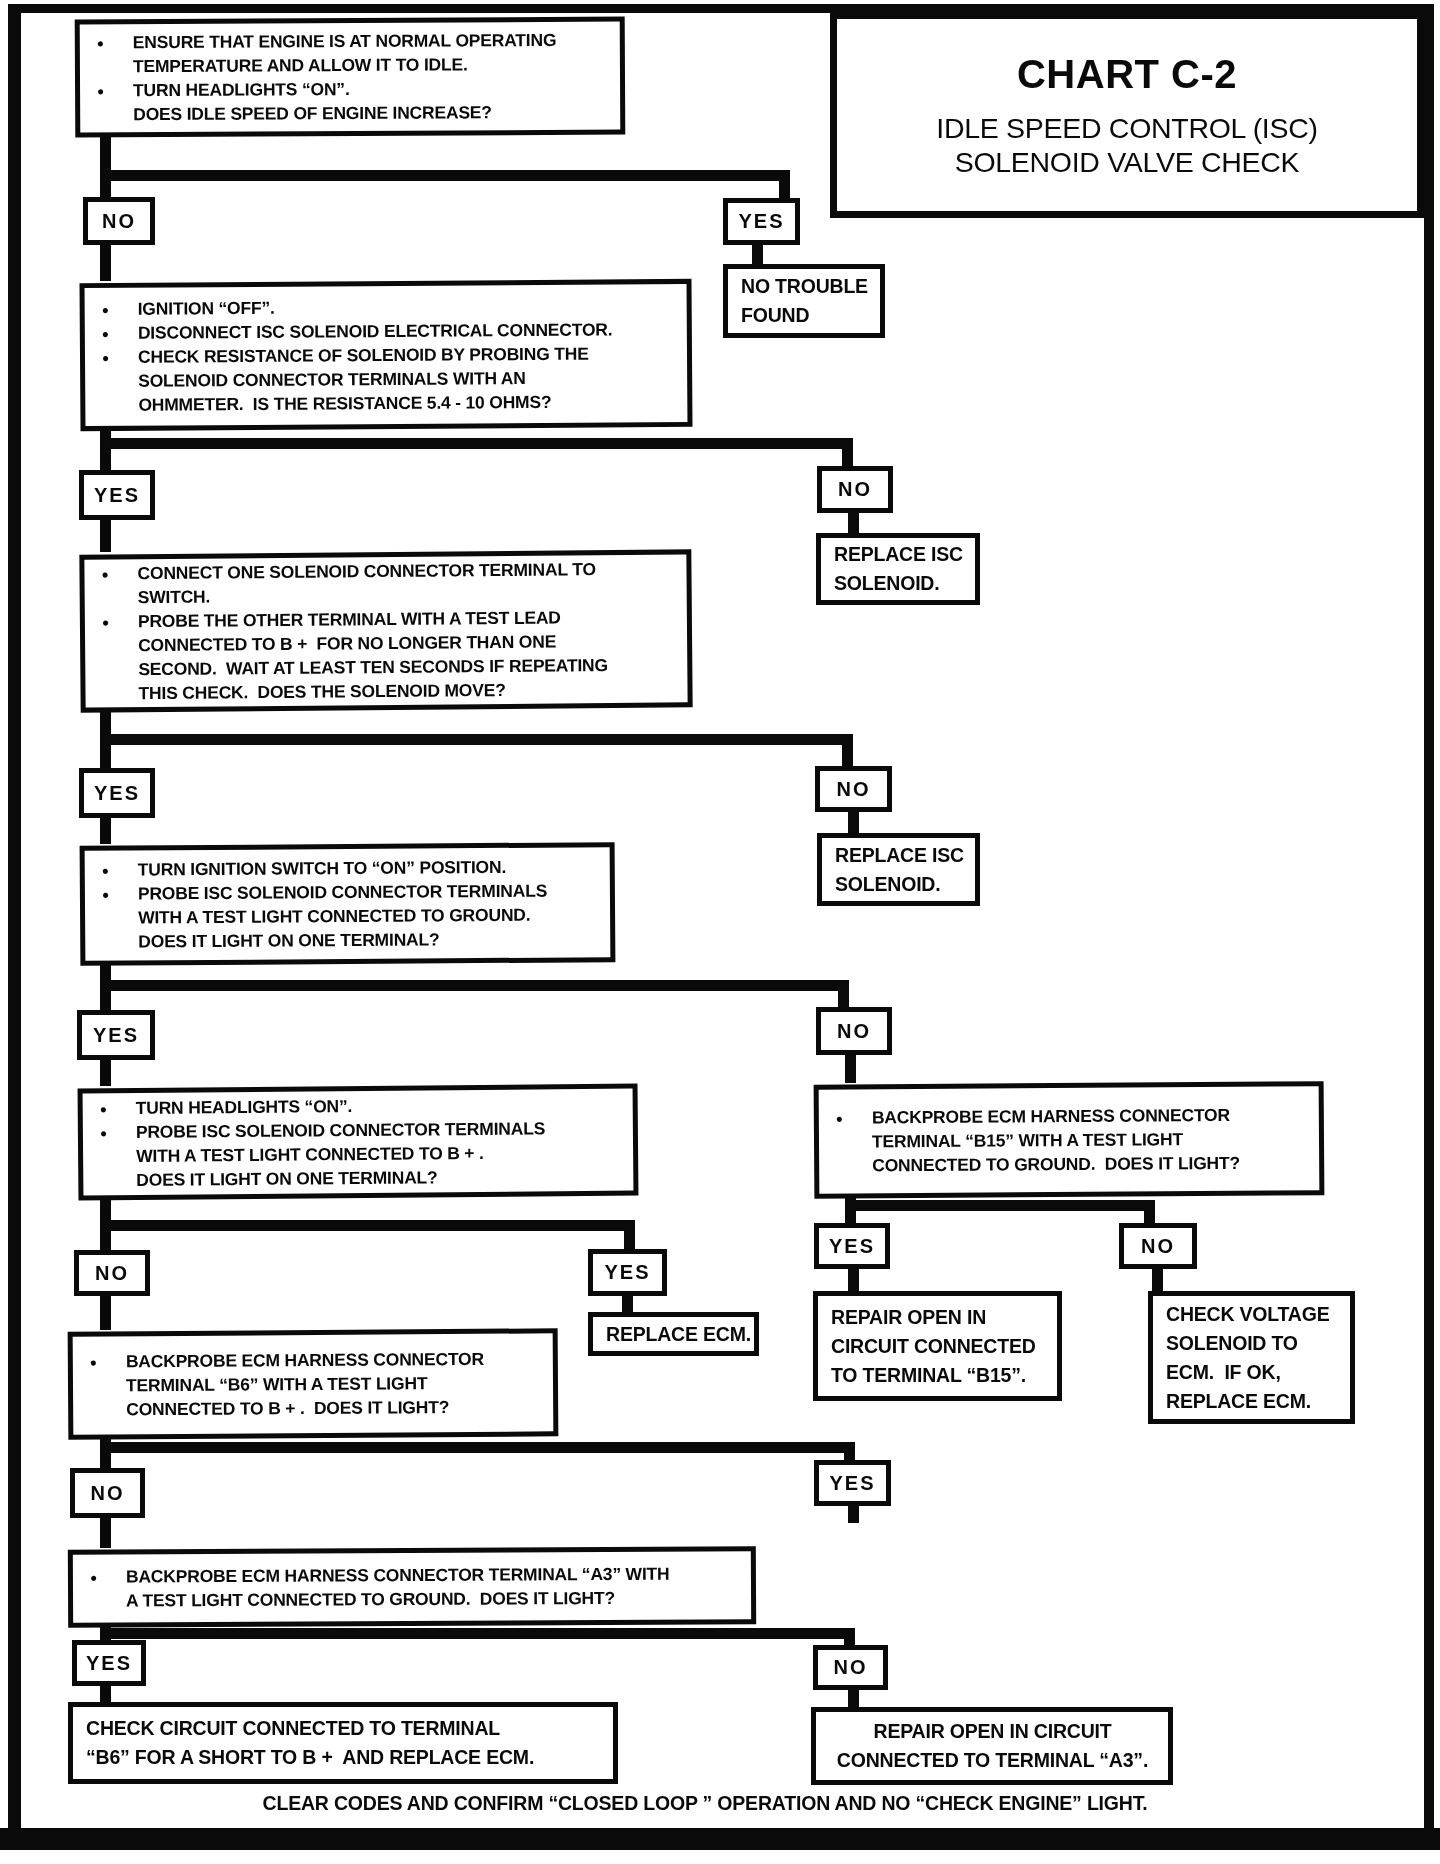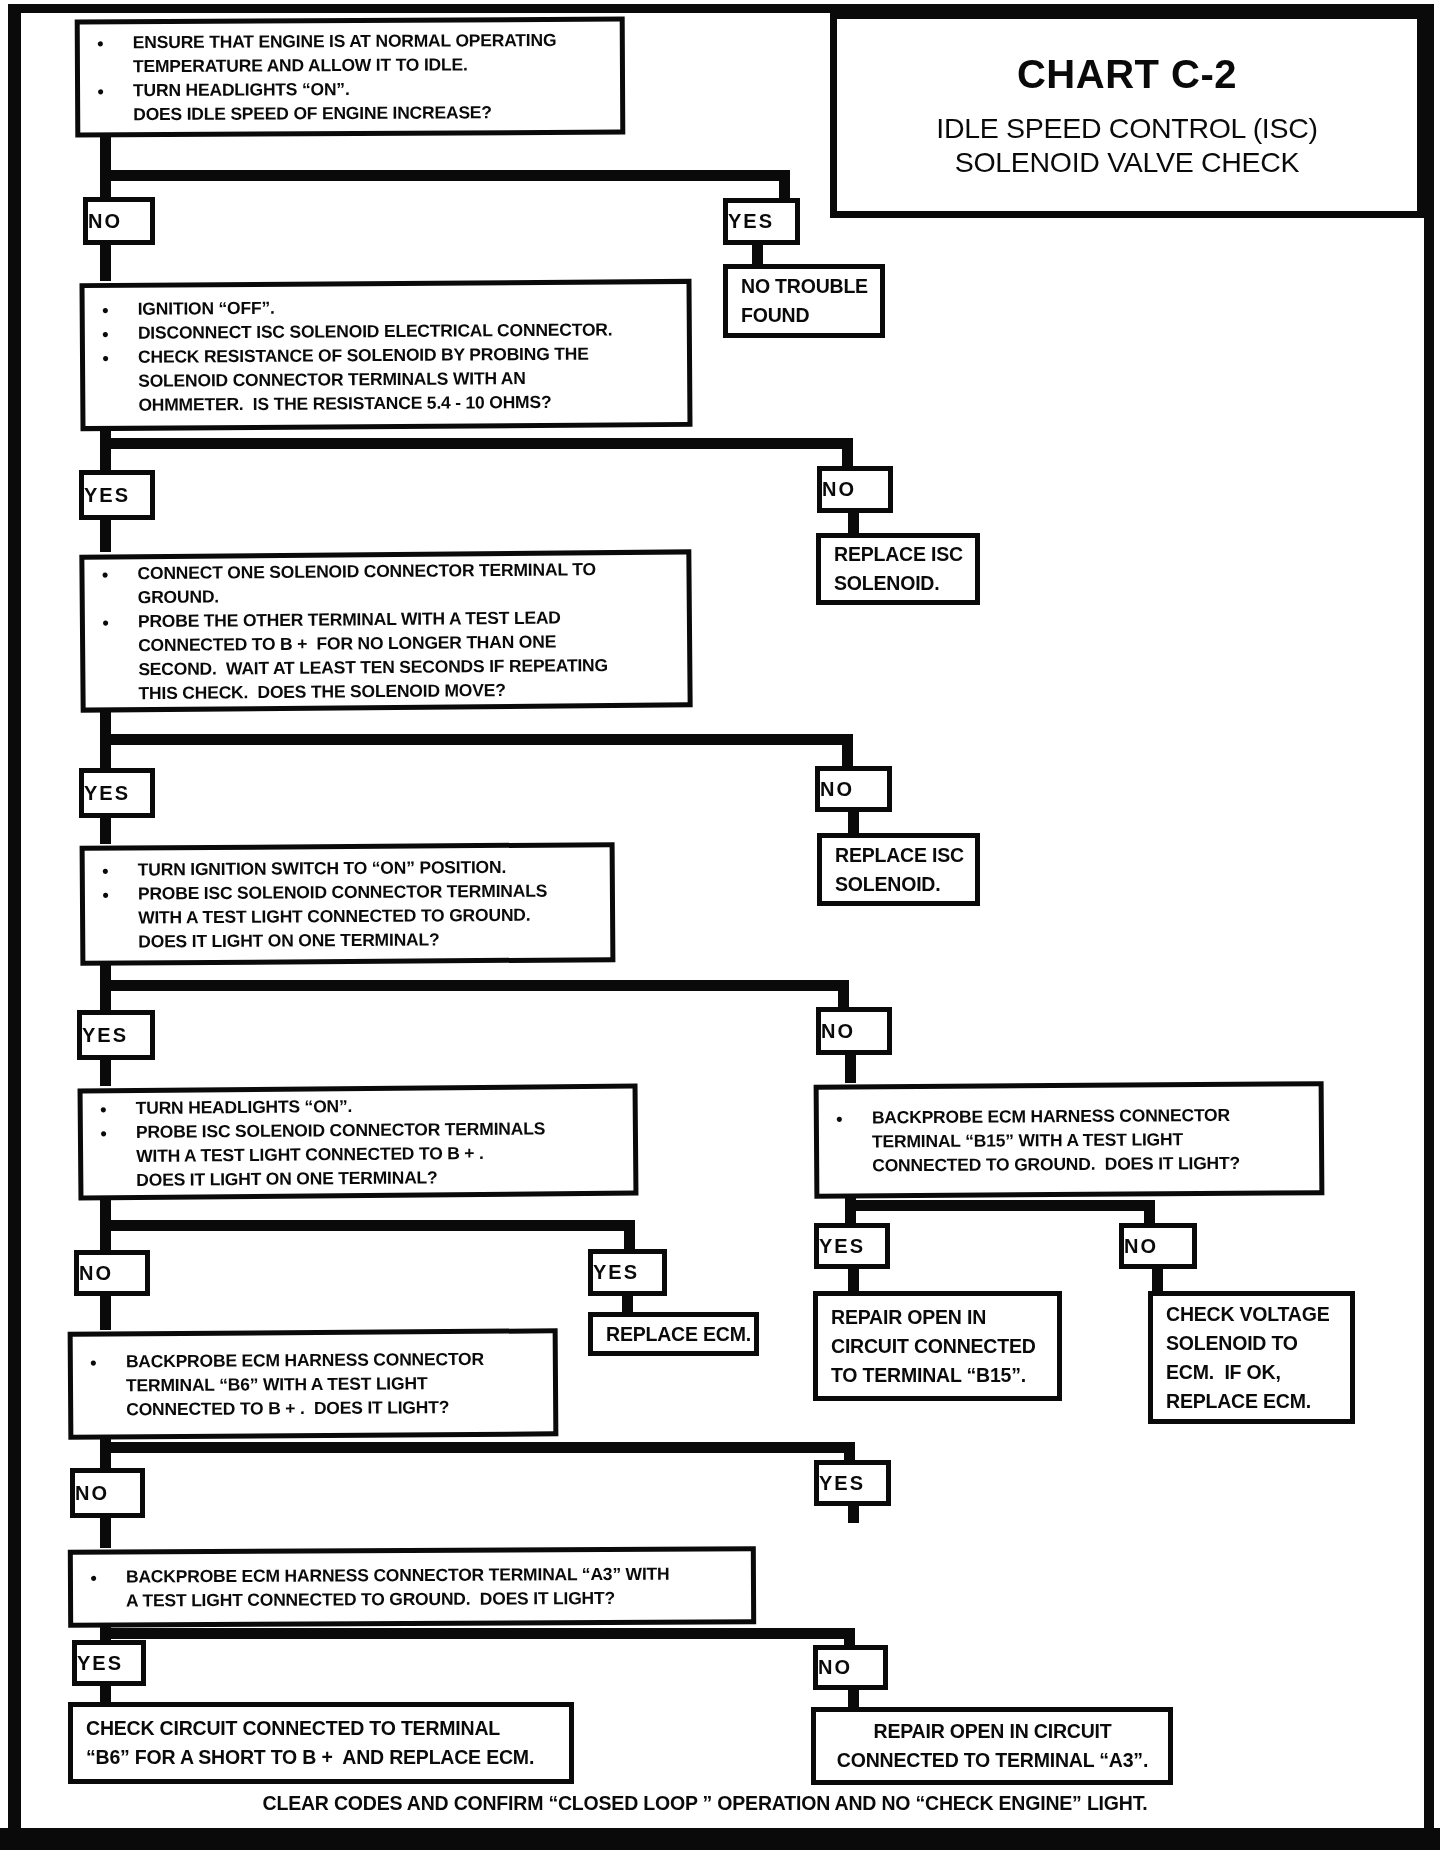--- a/index.html
+++ b/index.html
@@ -4,21 +4,21 @@
 <style>
   html,body{margin:0;padding:0;background:#ffffff;}
   .page{position:relative;width:1440px;height:1864px;background:#ffffff;
         font-family:"Liberation Sans",sans-serif;color:#0a0a0a;overflow:hidden;}
   .node{position:absolute;box-sizing:border-box;background:#ffffff;}
   .question{border:5px solid #0a0a0a;display:flex;flex-direction:column;justify-content:center;padding:4px 8px 4px 0;}
   .qline{position:relative;white-space:pre;font-weight:bold;font-size:17.5px;line-height:24px;letter-spacing:-0.2px;padding-left:53px;}
   .bull{position:absolute;left:17px;top:1px;font-size:12px;}
   .action{border:5px solid #0a0a0a;display:flex;flex-direction:column;justify-content:center;padding-left:13px;padding-right:12px;}
   .aline{white-space:pre;font-weight:bold;font-size:19.5px;line-height:29px;letter-spacing:-0.2px;}
-  .label{border:5px solid #0a0a0a;display:flex;align-items:center;
+  .label{border:5px solid #0a0a0a;display:flex;align-items:center;justify-content:center;
          font-weight:bold;font-size:20px;letter-spacing:2px;}
   .connector{position:absolute;background:#0a0a0a;}
   .titlebox{position:absolute;left:830px;top:12px;width:594px;height:206px;border:7px solid #0a0a0a;
             box-sizing:border-box;display:flex;flex-direction:column;align-items:center;justify-content:center;background:#fff;}
   .t1{font-weight:bold;font-size:40px;letter-spacing:0.5px;margin-bottom:14px;}
   .t2{font-weight:normal;font-size:28.5px;line-height:34px;letter-spacing:-0.3px;}
   .footer{position:absolute;left:40px;top:1792px;width:1330px;text-align:center;
           font-weight:bold;font-size:19.5px;letter-spacing:-0.2px;white-space:pre;}
   .pb{position:absolute;background:#0a0a0a;}
   .pb-left{left:8px;top:4px;width:13px;height:1846px;}
@@ -70,21 +70,21 @@
     </div>
     <div class="node label" style="left: 817px; top: 466px; width: 76px; height: 47px;">
       <span>NO</span>
     </div>
     <div class="node action" style="left: 816px; top: 533px; width: 164px; height: 72px;">
       <div class="aline">REPLACE ISC</div>
       <div class="aline">SOLENOID.</div>
     </div>
     <div class="node question" style="left: 80px; top: 552px; width: 612px; height: 158px; transform: rotate(-0.5deg);">
       <div class="qline"><span class="bull">●</span><span>CONNECT ONE SOLENOID CONNECTOR TERMINAL TO</span></div>
-      <div class="qline"><span>GROUND.</span></div>
+      <div class="qline"><span>SWITCH.</span></div>
       <div class="qline"><span class="bull">●</span><span>PROBE THE OTHER TERMINAL WITH A TEST LEAD</span></div>
       <div class="qline"><span>CONNECTED TO B +  FOR NO LONGER THAN ONE</span></div>
       <div class="qline"><span>SECOND.  WAIT AT LEAST TEN SECONDS IF REPEATING</span></div>
       <div class="qline"><span>THIS CHECK.  DOES THE SOLENOID MOVE?</span></div>
     </div>
     <div class="node label" style="left: 79px; top: 768px; width: 76px; height: 50px;">
       <span>YES</span>
     </div>
     <div class="node label" style="left: 815px; top: 766px; width: 77px; height: 46px;">
       <span>NO</span>
@@ -156,21 +156,21 @@
     <div class="node question" style="left: 68px; top: 1548px; width: 688px; height: 78px; transform: rotate(-0.3deg);">
       <div class="qline"><span class="bull">●</span><span>BACKPROBE ECM HARNESS CONNECTOR TERMINAL “A3” WITH</span></div>
       <div class="qline"><span>A TEST LIGHT CONNECTED TO GROUND.  DOES IT LIGHT?</span></div>
     </div>
     <div class="node label" style="left: 72px; top: 1640px; width: 74px; height: 46px;">
       <span>YES</span>
     </div>
     <div class="node label" style="left: 813px; top: 1645px; width: 75px; height: 45px;">
       <span>NO</span>
     </div>
-    <div class="node action" style="left: 68px; top: 1702px; width: 506px; height: 82px;">
+    <div class="node action" style="left: 68px; top: 1702px; width: 550px; height: 82px;">
       <div class="aline">CHECK CIRCUIT CONNECTED TO TERMINAL</div>
       <div class="aline">“B6” FOR A SHORT TO B +  AND REPLACE ECM.</div>
     </div>
     <div class="node action" style="left: 811px; top: 1707px; width: 362px; height: 78px; text-align: center;">
       <div class="aline">REPAIR OPEN IN CIRCUIT</div>
       <div class="aline">CONNECTED TO TERMINAL “A3”.</div>
     </div>
     <div class="connector" style="left: 100px; top: 136px; width: 11px; height: 61px;"></div>
     <div class="connector" style="left: 105px; top: 170px; width: 685px; height: 11px;"></div>
     <div class="connector" style="left: 779px; top: 170px; width: 11px; height: 28px;"></div>

